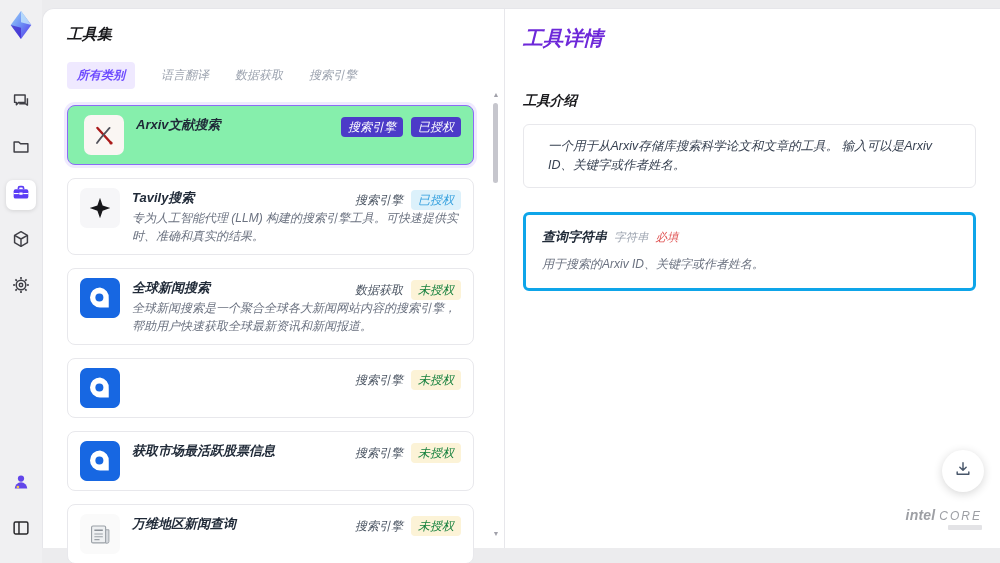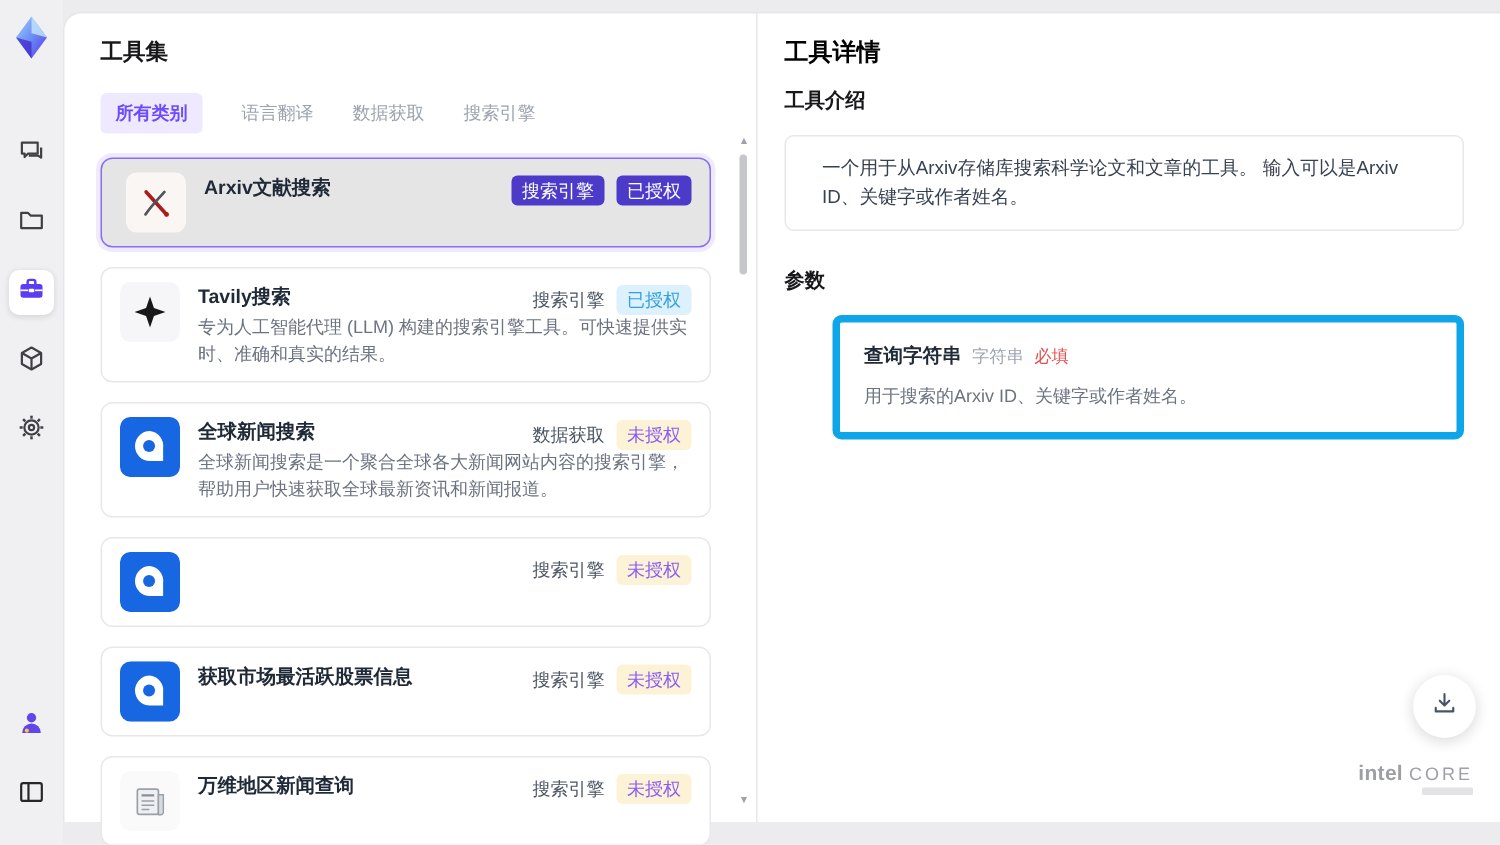--- a/index.html
+++ b/index.html
@@ -1,62 +1,62 @@
 <!DOCTYPE html>
 <html><head>
 <meta charset="utf-8">
 <style>
   * { margin:0; padding:0; box-sizing:border-box; }
   html,body { width:1000px; height:563px; overflow:hidden; font-family:"Liberation Sans","DejaVu Sans",sans-serif; background:#ececee; }
-  .app { position:relative; width:1000px; height:548px; }
+  .app { position:relative; width:1000px; height:548px;font-style:italic; }
 
   
   .rail { position:absolute; left:0; top:0; width:42px; height:563px; background:#f0f0f2; display:flex; flex-direction:column; align-items:center; padding:10px 0; }
   .rail .logo { width:30px; height:30px; margin-bottom:40px; }
   .rail-btn { width:30px; height:30px; border-radius:7px; display:flex; align-items:center; justify-content:center; margin:8px 0; cursor:pointer; }
   .rail-btn.active { background:#ffffff; box-shadow:0 1px 4px rgba(0,0,0,.12); }
   .rail-spacer { flex:1; }
 
   
   .surface { position:absolute; left:42px; top:8px; right:0; bottom:0; background:#ffffff; border-top-left-radius:12px; border:1px solid #e6e6ea; border-right:none; border-bottom:none; display:flex; }
 
   
   .list-panel { width:461px; padding:16px 20px 0 24px; position:relative; }
   .panel-title { font-size:15px; font-weight:bold; color:#18181b; margin-bottom:18px; }
   .tabs { display:flex; gap:26px; align-items:flex-start; margin-bottom:16px; }
   .tab { font-size:12px; color:#9ca3af; cursor:pointer; padding:5px 0; white-space:nowrap; }
   .tab.active { color:#6d4aff; background:#efe9ff; border-radius:4px; padding:5px 10px; font-weight:bold; }
   .cards { display:flex; flex-direction:column; gap:13px; padding-right:10px; }
   .card { position:relative; display:flex; gap:12px; padding:9px 12px; border:1px solid #e8e8ec; border-radius:8px; background:#fff; cursor:pointer; }
-  .card.selected { border:1.5px solid #8b6cf5; background:#e5e5e5; box-shadow:0 0 0 3px rgba(139,108,245,.14);padding-left:16px; }
+  .card.selected { border:1.5px solid #8b6cf5; background:#86efac; box-shadow:0 0 0 3px rgba(139,108,245,.14);padding-left:16px; }
   .tool-icon { flex:0 0 40px; width:40px; height:40px; border-radius:7px; display:flex; align-items:center; justify-content:center; overflow:hidden; }
   .tool-icon svg { width:30px; height:30px; display:block; }
   .tool-icon.full svg { width:40px; height:40px; }
   .card-body { flex:1; min-width:0; padding-top:1px; }
   .card-title { font-size:13px; font-weight:bold; color:#1f2937; line-height:18px; margin-bottom:2px; }
   .card-desc { font-size:12px; color:#6b7280; line-height:18px; max-width:340px; }
   .badges { position:absolute; top:11px; right:12px; display:flex; gap:8px; align-items:center; }
   .badge { font-size:12px; line-height:1; padding:4px 7px; border-radius:4px; white-space:nowrap; }
   .badge.solid { background:#4c3bc8; color:#ffffff; }
   .badge.plain { background:transparent; color:#4b5563; padding:4px 0; }
   .badge.authorized { background:#dcf1fb; color:#35a0de; }
-  .badge.unauthorized { background:#fcf3d7; color:#8b5cf6; }
+  .badge.unauthorized { background:#fcf3d7; color:#15803d; }
 
   
   .list-scrollbar { position:absolute; right:3px; top:82px; bottom:10px; width:10px; }
   .sb-arrow { position:absolute; left:0; width:10px; height:8px; font-size:7px; color:#a1a1aa; text-align:center; line-height:8px; cursor:pointer; }
   .sb-arrow.up { top:0; } .sb-arrow.down { bottom:0; }
   .sb-thumb { position:absolute; left:2px; top:12px; width:5px; height:80px; border-radius:3px; background:#c6c6cd; cursor:pointer; }
 
   
   .detail-panel { flex:1; border-left:1px solid #e7e7eb; padding:16px 24px 0 18px; }
-  .detail-title { font-size:16px; font-weight:bold; color:#000000; margin-bottom:12px; }
+  .detail-title { font-size:20px; font-weight:bold; color:#6d28d9; margin-bottom:40px; }
   .section-h { font-size:13.5px; font-weight:bold; color:#18181b; margin-bottom:14px; }
   .intro-box { border:1px solid #e8e8ec; border-radius:6px; padding:12px 24px; font-size:12.5px; color:#374151; line-height:1.5; margin-bottom:24px; }
-  .param-box { border:5px solid #0ea5e9; border-radius:6px; padding:13px 16px 15px;margin-left:32px; }
+  .param-box { border:3px solid #0ea5e9; border-radius:6px; padding:13px 16px 15px; }
   .param-head { display:flex; align-items:baseline; gap:7px; margin-bottom:9px; }
   .param-name { font-size:13px; font-weight:bold; color:#1f2937; }
   .param-type { font-size:11.5px; color:#9ca3af; }
   .param-req { font-size:11.5px; color:#e05252; }
   .param-desc { font-size:12px; color:#6b7280; line-height:1.5; }
 
   
   .fab { position:absolute; right:16px; bottom:56px; width:42px; height:42px; border-radius:50%; background:#ffffff; box-shadow:0 2px 10px rgba(0,0,0,.16); display:flex; align-items:center; justify-content:center; cursor:pointer; }
   .intel { position:absolute; right:18px; bottom:18px; text-align:right; color:#9d9fa4; }
   .intel .row { display:flex; align-items:baseline; gap:4px; justify-content:flex-start; }
@@ -282,21 +282,20 @@
         <div class="sb-arrow down">▼</div>
       </div>
     </section>
 
     <section class="detail-panel">
       <h2 class="detail-title">工具详情</h2>
       <h3 class="section-h">工具介绍</h3>
       <div class="intro-box">
         <span>一个用于从Arxiv存储库搜索科学论文和文章的工具。 输入可以是Arxiv ID、关键字或作者姓名。</span>
       </div>
-      <h3 class="section-h">参数</h3>
       <div id="params">
   <div class="param-box">
     <div class="param-head">
       <span class="param-name">查询字符串</span>
       <span class="param-type">字符串</span>
       <span class="param-req">必填</span>
     </div>
     <div class="param-desc">用于搜索的Arxiv ID、关键字或作者姓名。</div>
   </div>
 </div>

